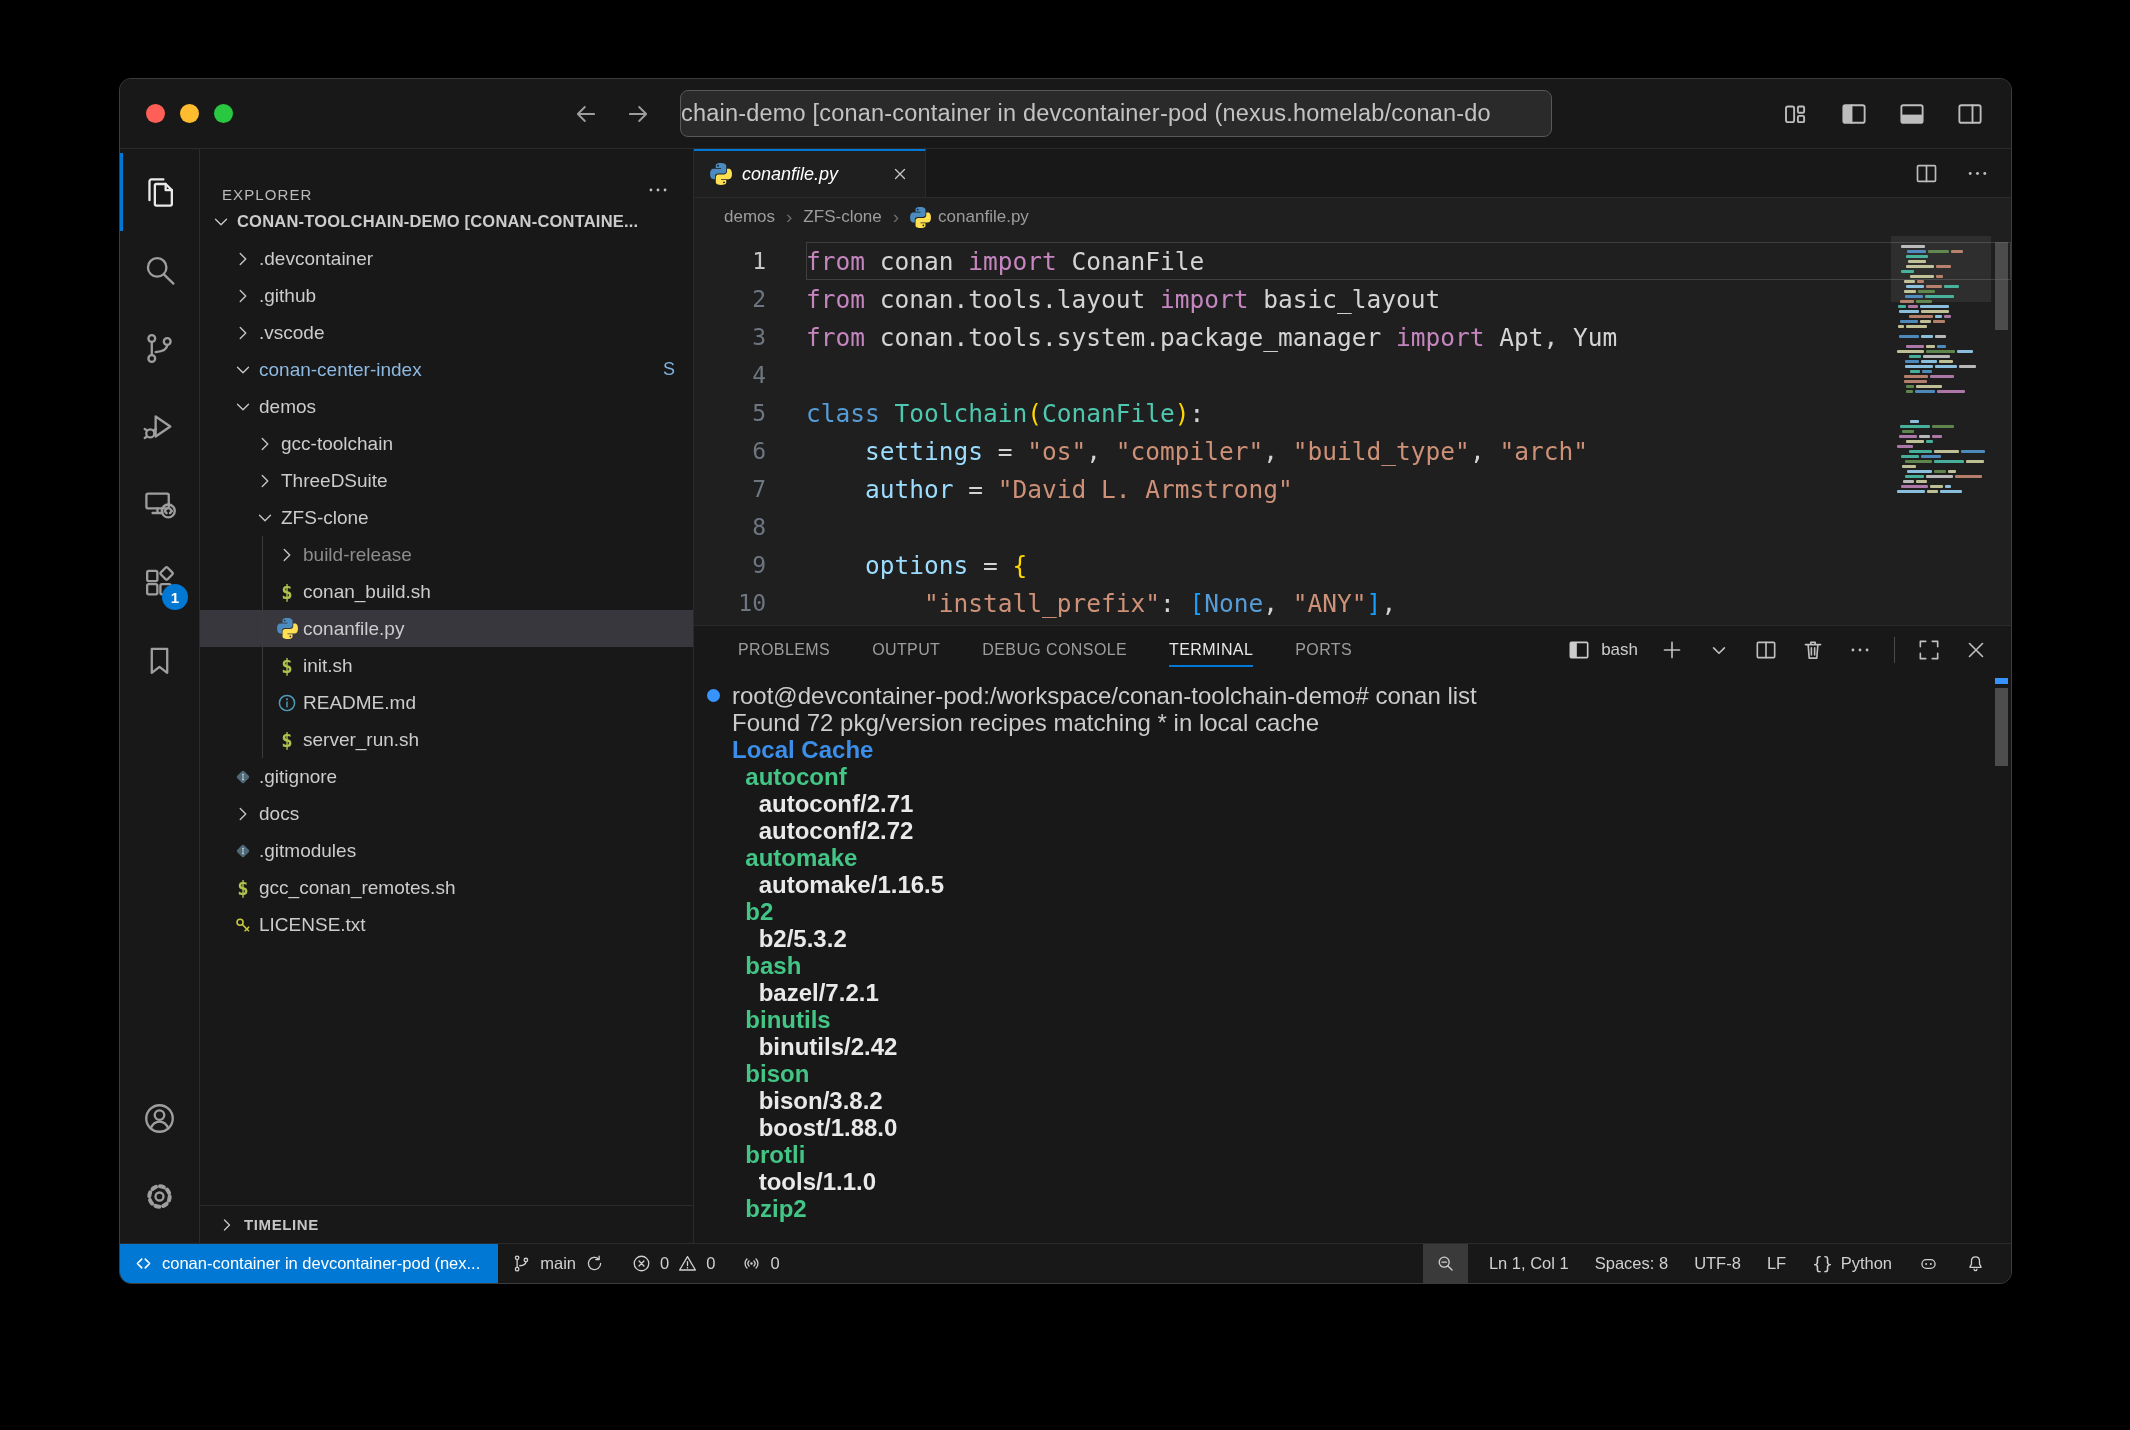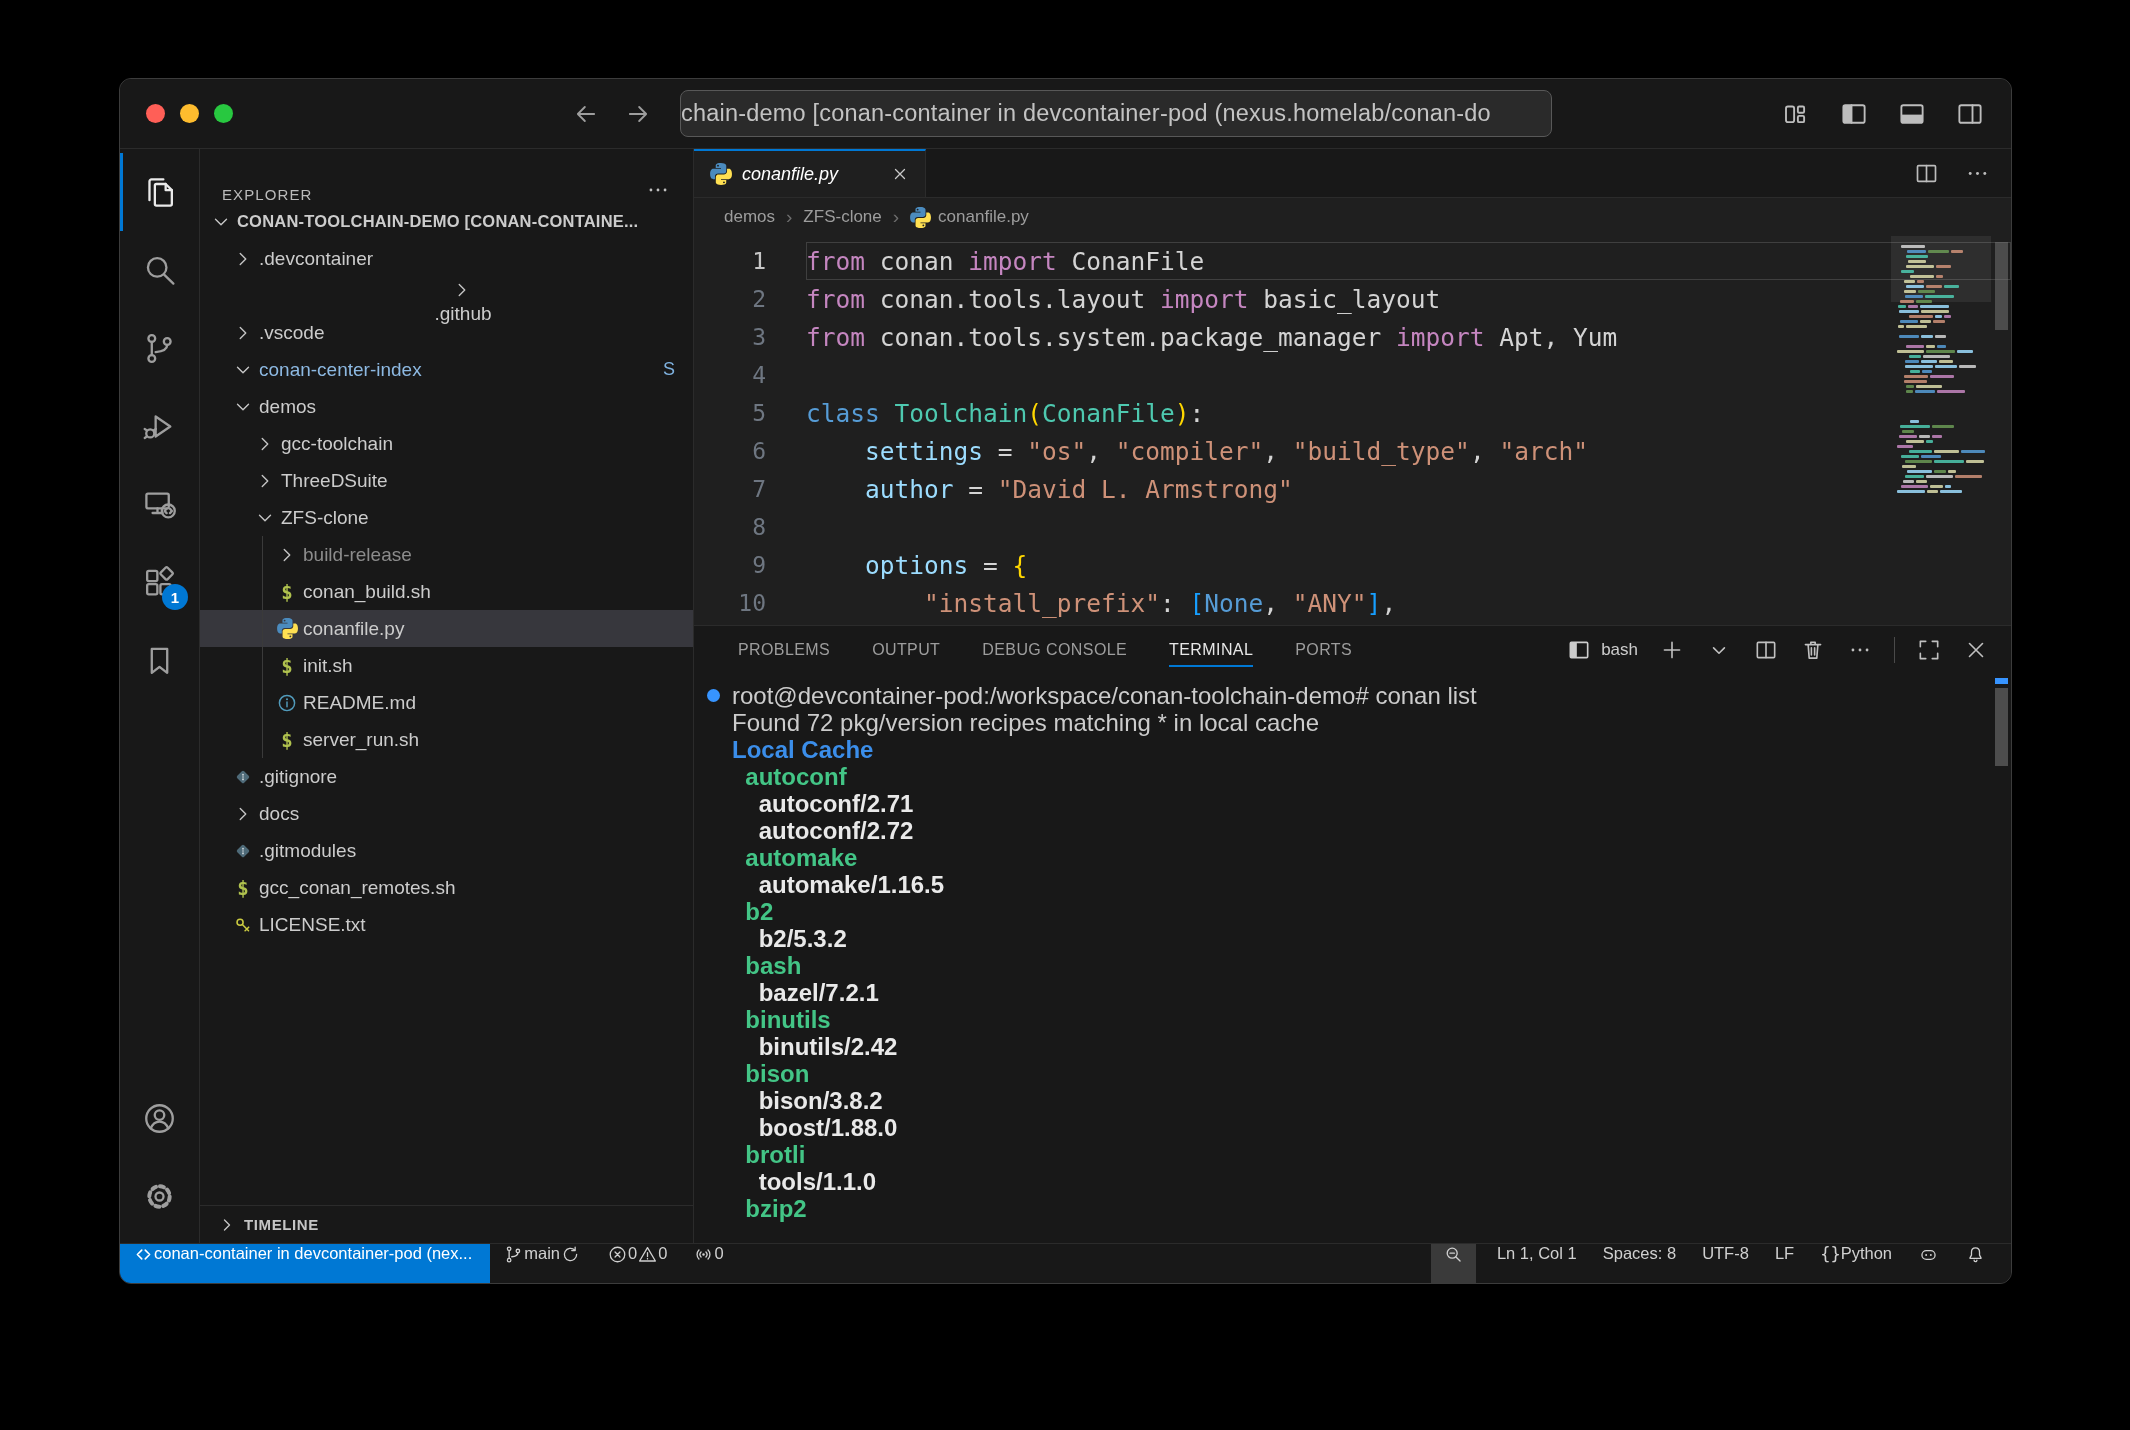--- a/index.html
+++ b/index.html
@@ -92,21 +92,21 @@
   .tl.blue{color:#3b8eea}
   .tl.bright{color:#e9e9e9}
   .tdot{position:absolute;left:-25px;top:7px;width:13px;height:13px;border-radius:50%;background:#3794ff}
   .tscroll{position:absolute;right:3px;top:14px;width:13px;height:78px;background:rgba(130,130,130,.5)}
   .ttick{position:absolute;right:3px;top:4px;width:13px;height:6px;background:#3794ff}
   
   .statusbar{position:absolute;left:0;right:0;bottom:0;height:40px;background:#181818;border-top:1px solid #2b2b2b;
     display:flex;align-items:center;color:#d0d0d0;font-size:16.5px}
   .sb-left,.sb-right{display:flex;align-items:center;height:100%}
   .sb-right{margin-left:auto;padding-right:12px}
-  .seg{display:flex;align-items:flex-start;padding:0 13px;height:100%;cursor:pointer;white-space:nowrap}
+  .seg{display:flex;align-items:center;gap:8px;padding:0 13px;height:100%;cursor:pointer;white-space:nowrap}
   .seg svg{width:21px;height:21px}
   .seg.accent{background:#0078d4;color:#fff;padding:0 18px 0 13px}
   .seg.boxed{background:#3a3a3a;padding:0 12px;margin-right:8px}
   .braces{font-family:"DejaVu Sans Mono",monospace;font-size:17px}
 </style>
 </head>
 <body>
 
 <svg width="0" height="0" style="position:absolute">
   <defs>
@@ -258,21 +258,21 @@
             <span class="lbl b">CONAN-TOOLCHAIN-DEMO [CONAN-CONTAINE...</span>
           </div>
           <div class="row" style="padding-left: 30px;">
             <span class="slot">
               <svg viewBox="0 0 24 24" fill="none" stroke="currentColor" stroke-width="1.5" stroke-linecap="round" stroke-linejoin="round">
                 <path d="M9 6l6 6-6 6"></path>
               </svg>
             </span>
             <span class="lbl">.devcontainer</span>
           </div>
-          <div class="row" style="padding-left: 30px; flex-direction: column;">
+          <div class="row" style="padding-left: 30px;">
             <span class="slot">
               <svg viewBox="0 0 24 24" fill="none" stroke="currentColor" stroke-width="1.5" stroke-linecap="round" stroke-linejoin="round">
                 <path d="M9 6l6 6-6 6"></path>
               </svg>
             </span>
             <span class="lbl">.github</span>
           </div>
           <div class="row" style="padding-left: 30px;">
             <span class="slot">
               <svg viewBox="0 0 24 24" fill="none" stroke="currentColor" stroke-width="1.5" stroke-linecap="round" stroke-linejoin="round">

